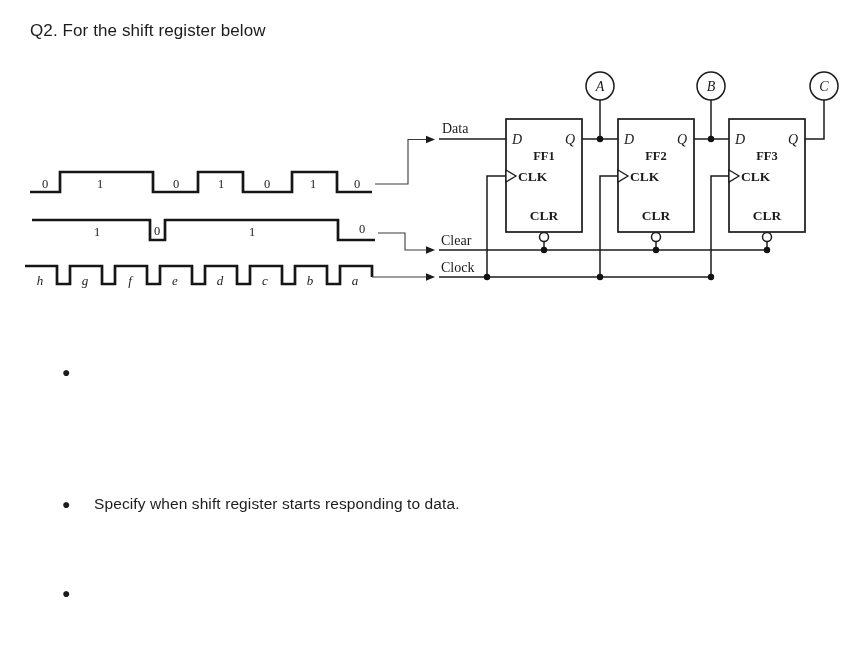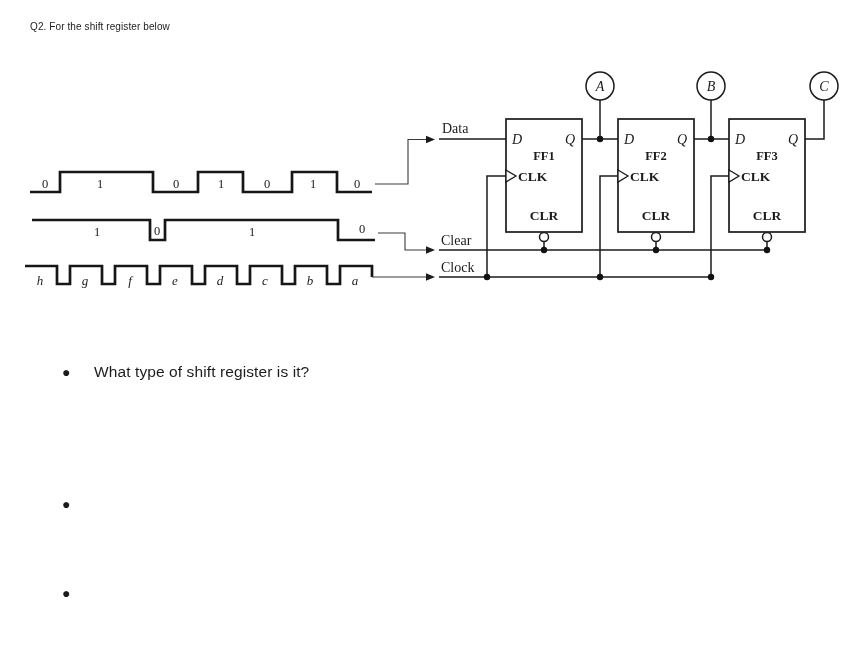--- a/index.html
+++ b/index.html
@@ -6,21 +6,21 @@
   html, body {
     width: 856px; height: 664px;
     background: #ffffff;
     font-family: "Liberation Sans", sans-serif;
     color: #1c1c1c;
     position: relative;
     overflow: hidden;
   }
   .title {
     position: absolute; left: 30px; top: 21px;
-    font-size: 10px; letter-spacing: 0.1px;
+    font-size: 17px; letter-spacing: 0.1px;
   }
   .figure { position: absolute; left: 0; top: 0; }
   svg text { fill: #1b1b1b; }
   .box    { fill: none; stroke: #1b1b1b; stroke-width: 1.7; }
   .wf     { fill: none; stroke: #161616; stroke-width: 2.7; stroke-linejoin: miter; }
   .wire   { fill: none; stroke: #1b1b1b; stroke-width: 1.5; }
   .thin   { fill: none; stroke: #3a3a3a; stroke-width: 1.1; }
   .tri    { fill: #ffffff; stroke: #1b1b1b; stroke-width: 1.3; }
   .bubble { fill: #ffffff; stroke: #1b1b1b; stroke-width: 1.5; }
   .node   { fill: #111111; stroke: none; }
@@ -152,20 +152,20 @@
   <circle class="node" cx="544" cy="250" r="3.2"></circle>
   <circle class="node" cx="656" cy="250" r="3.2"></circle>
   <circle class="node" cx="767" cy="250" r="3.2"></circle>
   <circle class="node" cx="487" cy="277" r="3.2"></circle>
   <circle class="node" cx="600" cy="277" r="3.2"></circle>
   <circle class="node" cx="711" cy="277" r="3.2"></circle>
 </svg>
 
 <div class="bullet" style="top:363px">
   <span class="dot">●</span>
-  <span>What type of shift register is it?</span>
 </div>
 <div class="bullet" style="top:495px">
   <span class="dot">●</span>
+  <span>Specify when shift register starts responding to data.</span>
 </div>
 <div class="bullet" style="top:584px">
   <span class="dot">●</span>
 </div>
 
 </body></html>

